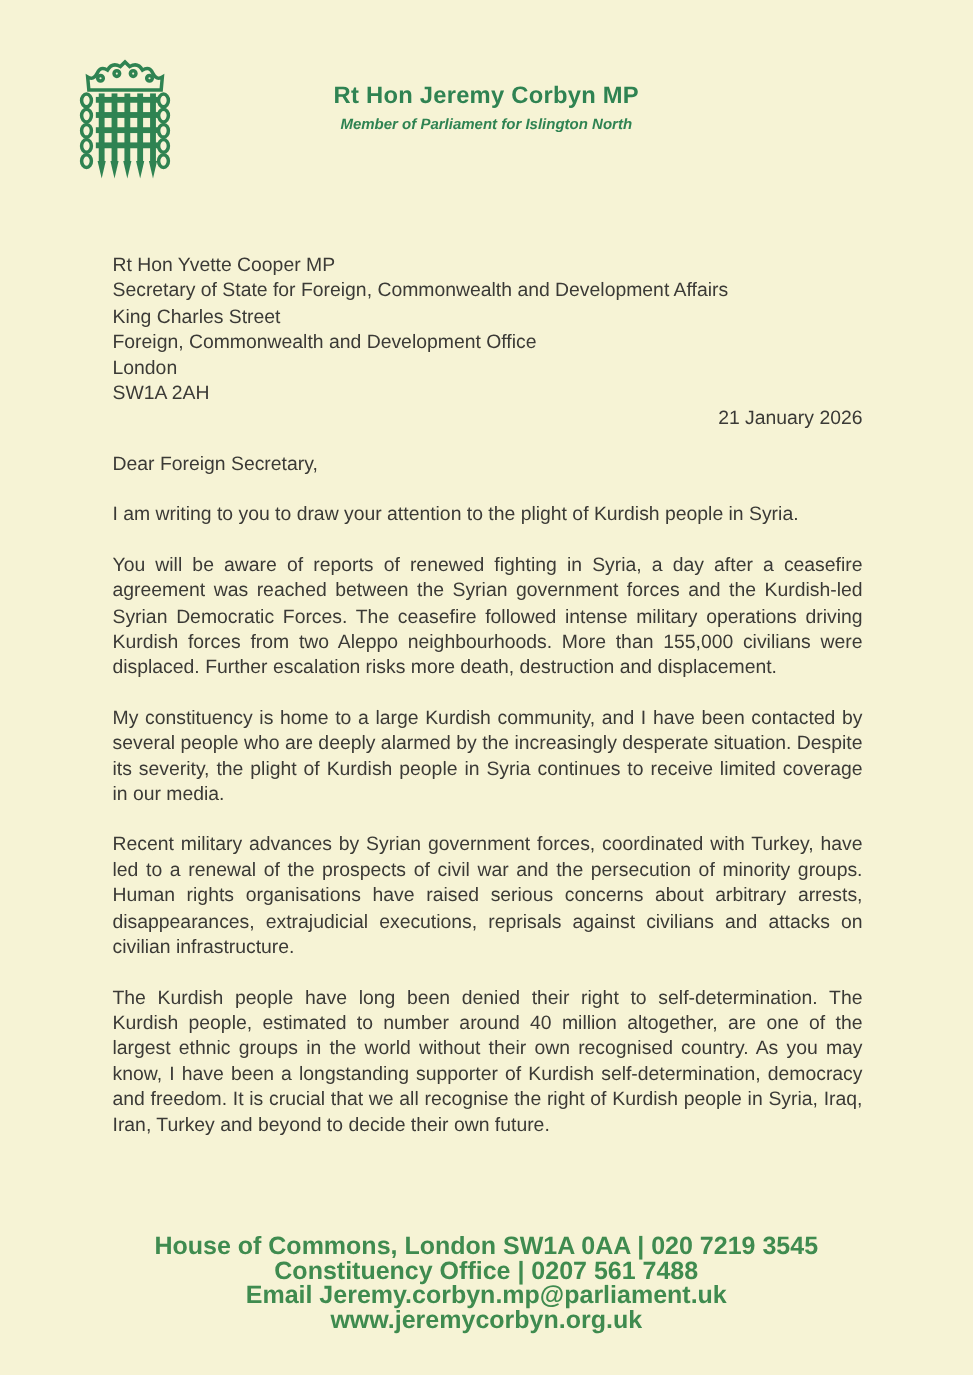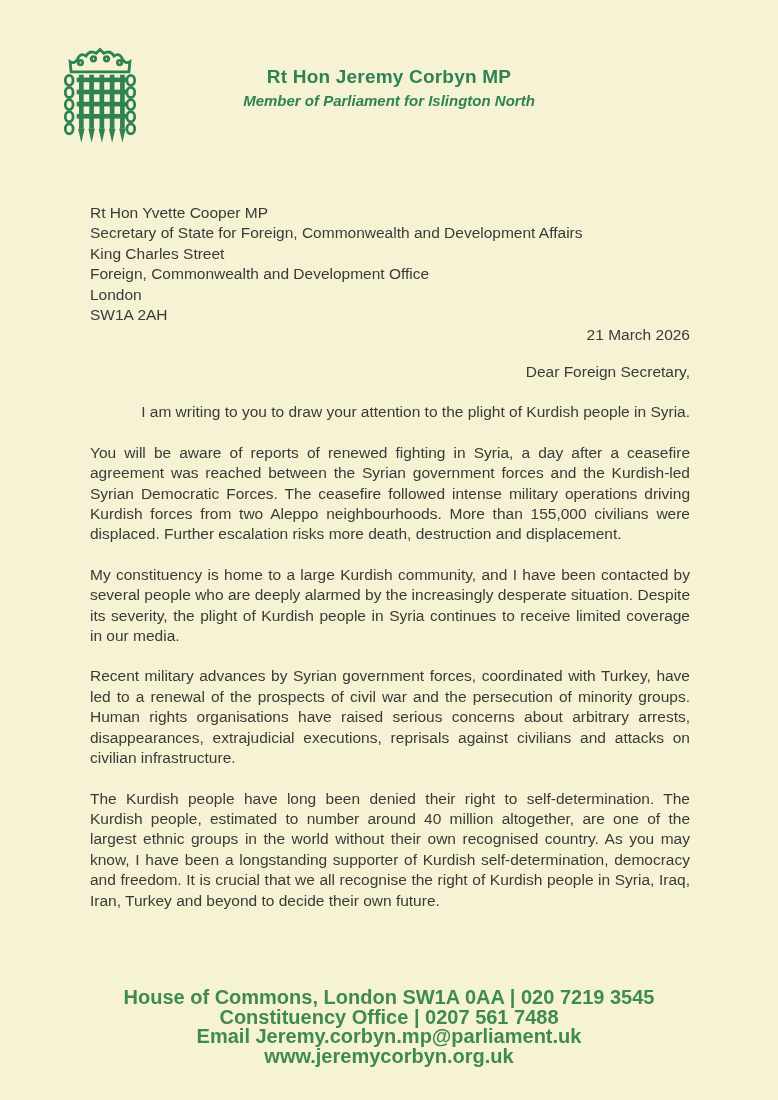--- a/index.html
+++ b/index.html
@@ -21,38 +21,38 @@
   .letterhead {
     position: absolute; left: 0; right: 0; top: 66px;
     text-align: center;
   }
   .letterhead .title {
     font-size: 19px; font-weight: bold; color: #2f8352;
     letter-spacing: 0.2px;
   }
   .letterhead .subtitle {
     margin-top: 4px;
-    font-size: 15px; font-weight: bold; font-style: italic; color: #2f8352;
+    font-size: 12px; font-weight: bold; font-style: italic; color: #2f8352;
   }
 
   .recipient {
     position: absolute; left: 90px; top: 203px;
     font-size: 15.5px; line-height: 20.4px;
   }
 
   .date-line {
     position: absolute; right: 88px; top: 326px;
     font-size: 15.5px;
   }
 
   .letter-body {
     position: absolute; left: 90px; right: 88px; top: 362px;
     font-size: 15.5px; line-height: 20.4px;
   }
-  .letter-body p { margin: 0 0 20px 0; text-align: right; }
+  .letter-body p { margin: 0 0 20px 0; }
   .letter-body p.just { text-align: justify; }
 
   .letter-footer {
     position: absolute; left: 0; right: 0; top: 988px;
     text-align: center;
     color: #3f8b4f; font-weight: bold; font-size: 20px; line-height: 19px;
   }
   .letter-footer div { margin-bottom: 0.5px; }
 </style>
 </head>
@@ -110,21 +110,21 @@
 
   <div class="recipient">
     <div>Rt Hon Yvette Cooper MP</div>
     <div>Secretary of State for Foreign, Commonwealth and Development Affairs</div>
     <div>King Charles Street</div>
     <div>Foreign, Commonwealth and Development Office</div>
     <div>London</div>
     <div>SW1A 2AH</div>
   </div>
 
-  <div class="date-line">21 March 2026</div>
+  <div class="date-line">21 January 2026</div>
 
   <div class="letter-body">
     <p>Dear Foreign Secretary,</p>
     <p>I am writing to you to draw your attention to the plight of Kurdish people in Syria.</p>
     <p class="just">You will be aware of reports of renewed fighting in Syria, a day after a ceasefire agreement was reached between the Syrian government forces and the Kurdish-led Syrian Democratic Forces. The ceasefire followed intense military operations driving Kurdish forces from two Aleppo neighbourhoods. More than 155,000 civilians were displaced. Further escalation risks more death, destruction and displacement.</p>
     <p class="just">My constituency is home to a large Kurdish community, and I have been contacted by several people who are deeply alarmed by the increasingly desperate situation. Despite its severity, the plight of Kurdish people in Syria continues to receive limited coverage in our media.</p>
     <p class="just">Recent military advances by Syrian government forces, coordinated with Turkey, have led to a renewal of the prospects of civil war and the persecution of minority groups. Human rights organisations have raised serious concerns about arbitrary arrests, disappearances, extrajudicial executions, reprisals against civilians and attacks on civilian infrastructure.</p>
     <p class="just">The Kurdish people have long been denied their right to self-determination. The Kurdish people, estimated to number around 40 million altogether, are one of the largest ethnic groups in the world without their own recognised country. As you may know, I have been a longstanding supporter of Kurdish self-determination, democracy and freedom. It is crucial that we all recognise the right of Kurdish people in Syria, Iraq, Iran, Turkey and beyond to decide their own future.</p>
   </div>
 

